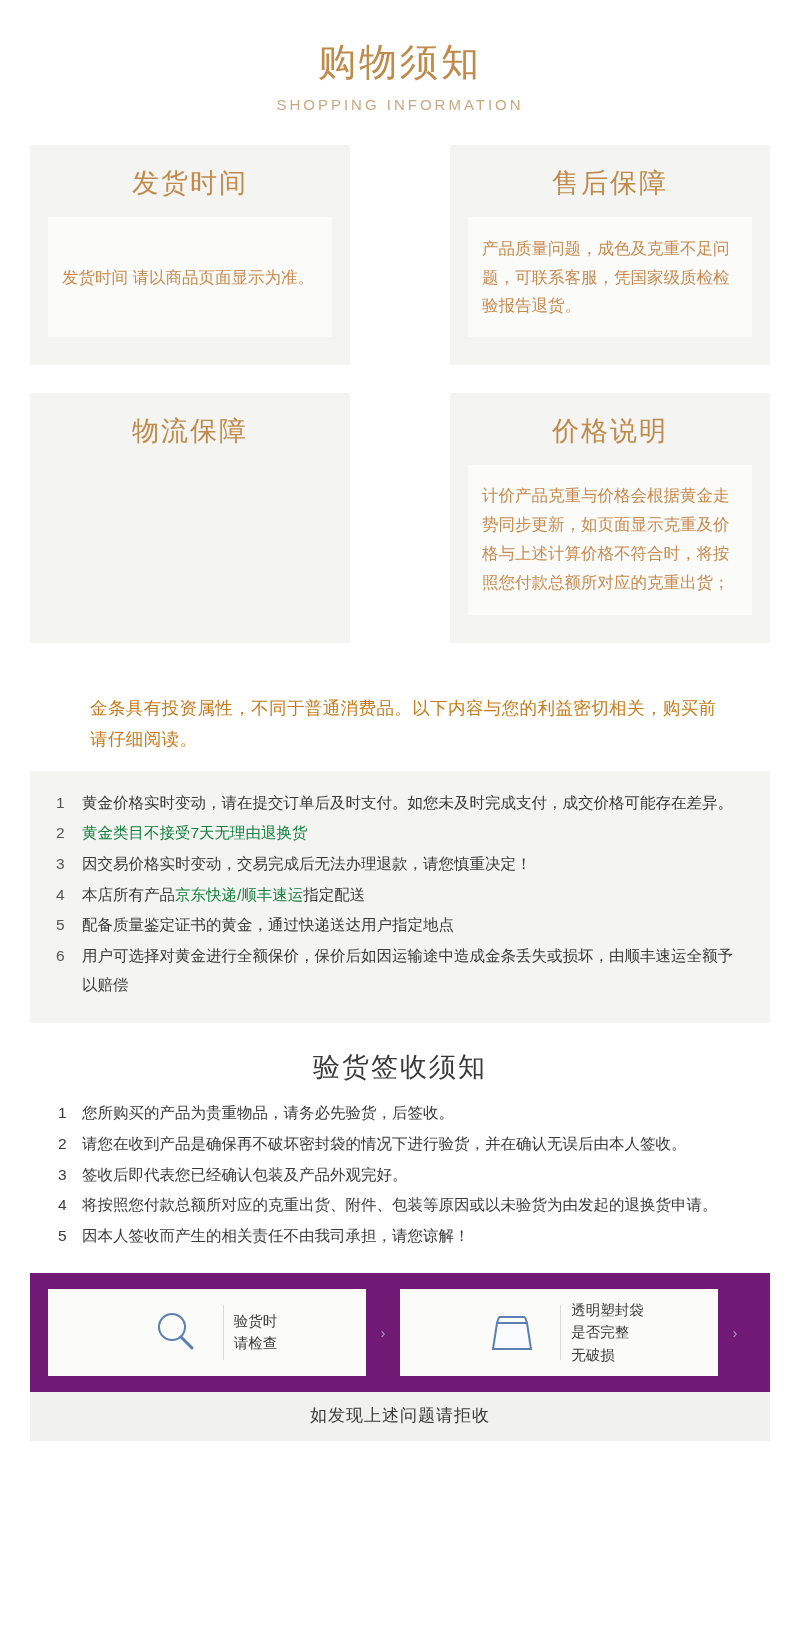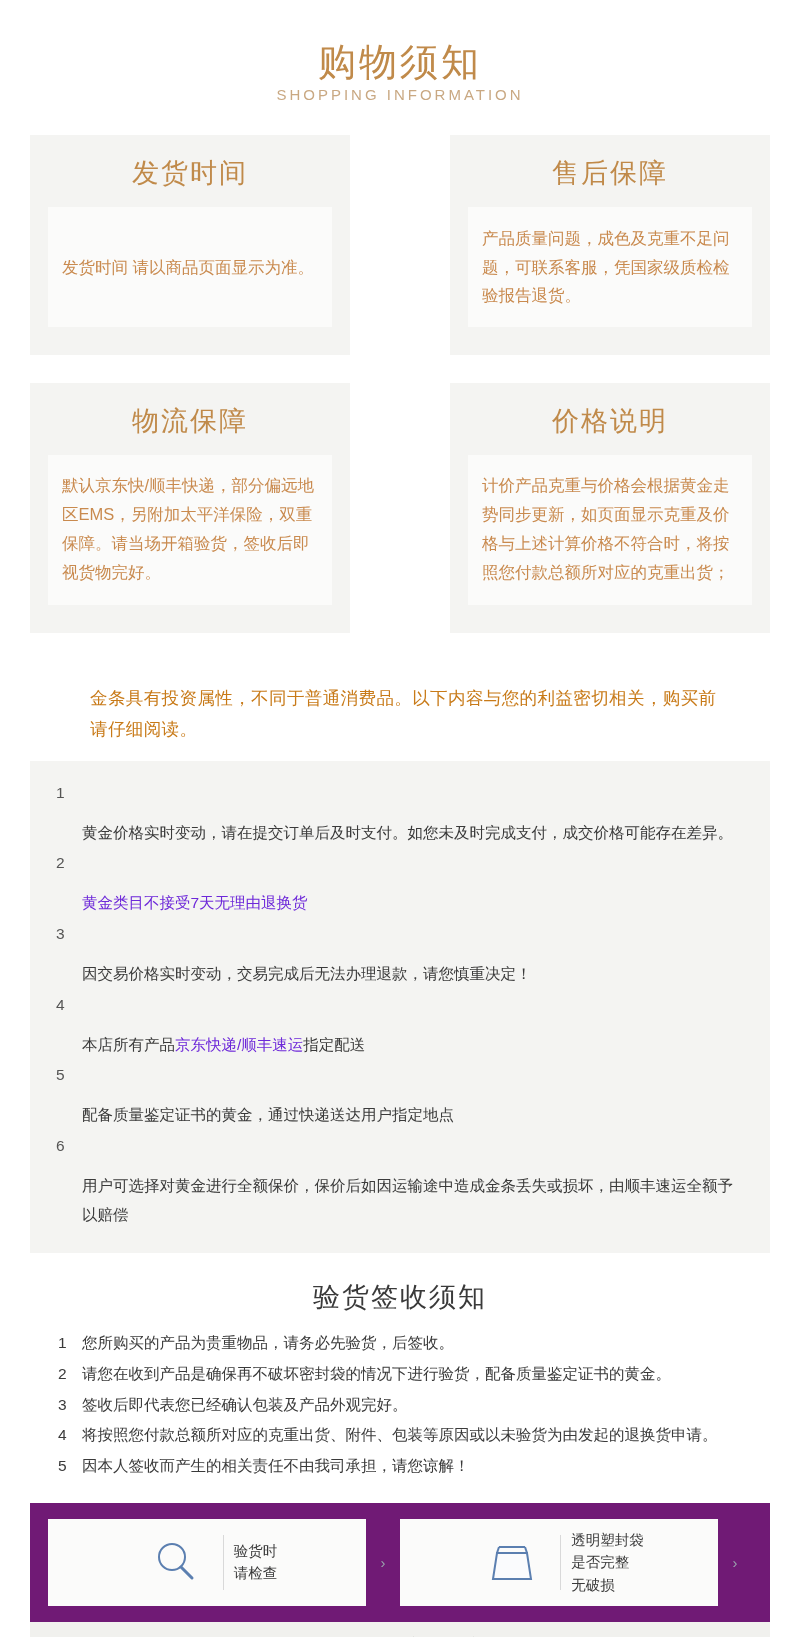--- a/index.html
+++ b/index.html
@@ -32,20 +32,21 @@
     color: #c08a4a;
     letter-spacing: 3px;
     font-weight: normal;
     margin: 0;
     line-height: 1.2;
   }
   .header-sub {
     font-size: 15px;
     color: #c9a882;
     letter-spacing: 3px;
+    margin-top: 10px;
   }
 
   
   .cards {
     display: flex;
     flex-wrap: wrap;
     justify-content: space-between;
     margin-top: 32px;
   }
   .card {
@@ -110,22 +111,22 @@
     line-height: 1.85;
     color: #3a3a3a;
     margin-bottom: 2px;
   }
   .notice-list li .num {
     width: 26px;
     flex: 0 0 26px;
     color: #555;
     text-align: left;
   }
-  .notice-list li .txt { flex: 1; margin-top: 40px; }
-  .red { color: #6d28d9; }
+  .notice-list li .txt { flex: 1; }
+  .red { color: #15803d; }
 
   
   .section-title {
     text-align: center;
     font-size: 27px;
     color: #3a3a3a;
     letter-spacing: 2px;
     margin: 26px 0 14px 0;
     font-weight: normal;
   }
@@ -223,23 +224,20 @@
 
     <div class="card">
       <div class="card-title">售后保障</div>
       <div class="card-body">
         <div class="inner">产品质量问题，成色及克重不足问题，可联系客服，凭国家级质检检验报告退货。</div>
       </div>
     </div>
 
     <div class="card tall">
       <div class="card-title">物流保障</div>
-      <div class="card-body left">
-        <div class="inner">默认京东快/顺丰快递，部分偏远地区EMS，另附加太平洋保险，双重保障。请当场开箱验货，签收后即视货物完好。</div>
-      </div>
     </div>
 
     <div class="card tall">
       <div class="card-title">价格说明</div>
       <div class="card-body left">
         <div class="inner">计价产品克重与价格会根据黄金走势同步更新，如页面显示克重及价格与上述计算价格不符合时，将按照您付款总额所对应的克重出货；</div>
       </div>
     </div>
 
   </div>
@@ -277,21 +275,21 @@
 
   <h2 class="section-title">验货签收须知</h2>
 
   <ul class="check-list">
     <li>
       <span class="num">1</span>
       <span class="txt">您所购买的产品为贵重物品，请务必先验货，后签收。</span>
     </li>
     <li>
       <span class="num">2</span>
-      <span class="txt">请您在收到产品是确保再不破坏密封袋的情况下进行验货，配备质量鉴定证书的黄金。</span>
+      <span class="txt">请您在收到产品是确保再不破坏密封袋的情况下进行验货，并在确认无误后由本人签收。</span>
     </li>
     <li>
       <span class="num">3</span>
       <span class="txt">签收后即代表您已经确认包装及产品外观完好。</span>
     </li>
     <li>
       <span class="num">4</span>
       <span class="txt">将按照您付款总额所对应的克重出货、附件、包装等原因或以未验货为由发起的退换货申请。</span>
     </li>
     <li>
@@ -329,16 +327,16 @@
       <div class="step-text">透明塑封袋
 是否完整
 无破损</div>
     </div>
 
     <div class="arrow">›</div>
 
 
   </div>
 
-  <div class="footer-bar">由顺丰速运全额予以赔偿</div>
+  <div class="footer-bar">如发现上述问题请拒收</div>
 
   <div class="bottom-space"></div>
 </div>
 
 </body></html>

